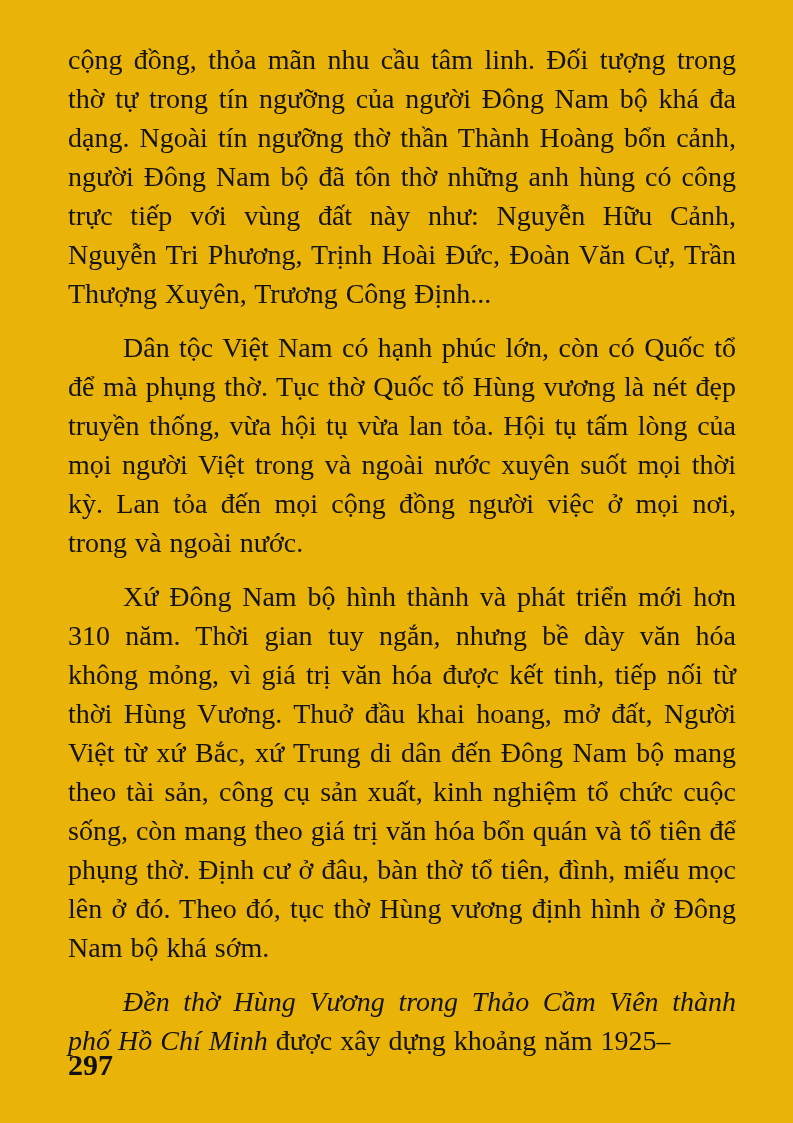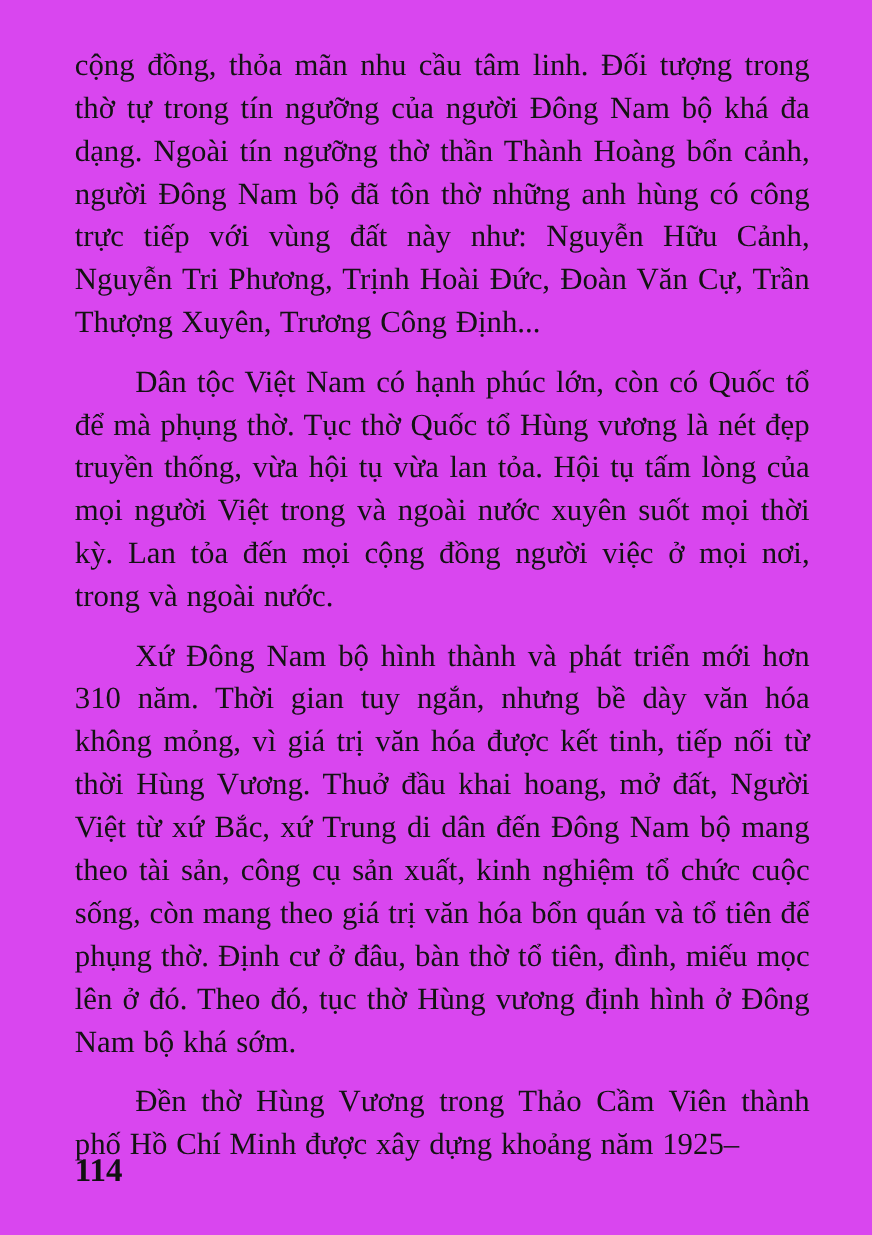--- a/index.html
+++ b/index.html
@@ -4,21 +4,21 @@
 <style>
   html, body {
     margin: 0;
     padding: 0;
     background: #ffffff;
   }
   .page {
     position: relative;
     width: 793px;
     height: 1123px;
-    background: #d946ef;
+    background: #eab308;
     overflow: hidden;
     font-family: "Liberation Serif", "DejaVu Serif", serif;
     color: #131313;
   }
   .text-block {
     position: absolute;
     top: 40px;
     left: 68px;
     width: 668px;
   }
@@ -27,20 +27,21 @@
     font-size: 28px;
     line-height: 39px;
     text-align: justify;
     word-spacing: 1px;
     text-indent: 55px;
   }
   .para.no-indent {
     text-indent: 0;
   }
   .para .italic {
+    font-style: italic;
   }
   .page-number {
     position: absolute;
     left: 68px;
     top: 1048px;
     font-size: 30px;
     font-weight: bold;
     color: #111111;
   }
 </style>
@@ -50,14 +51,14 @@
 <div class="page">
   <div class="text-block">
     <p class="para no-indent">cộng đồng, thỏa mãn nhu cầu tâm linh. Đối tượng trong thờ tự trong tín ngưỡng của người Đông Nam bộ khá đa dạng. Ngoài tín ngưỡng thờ thần Thành Hoàng bổn cảnh, người Đông Nam bộ đã tôn thờ những anh hùng có công trực tiếp với vùng đất này như: Nguyễn Hữu Cảnh, Nguyễn Tri Phương, Trịnh Hoài Đức, Đoàn Văn Cự, Trần Thượng Xuyên, Trương Công Định...</p>
     <p class="para">Dân tộc Việt Nam có hạnh phúc lớn, còn có Quốc tổ để mà phụng thờ. Tục thờ Quốc tổ Hùng vương là nét đẹp truyền thống, vừa hội tụ vừa lan tỏa. Hội tụ tấm lòng của mọi người Việt trong và ngoài nước xuyên suốt mọi thời kỳ. Lan tỏa đến mọi cộng đồng người việc ở mọi nơi, trong và ngoài nước.</p>
     <p class="para">Xứ Đông Nam bộ hình thành và phát triển mới hơn 310 năm. Thời gian tuy ngắn, nhưng bề dày văn hóa không mỏng, vì giá trị văn hóa được kết tinh, tiếp nối từ thời Hùng Vương. Thuở đầu khai hoang, mở đất, Người Việt từ xứ Bắc, xứ Trung di dân đến Đông Nam bộ mang theo tài sản, công cụ sản xuất, kinh nghiệm tổ chức cuộc sống, còn mang theo giá trị văn hóa bổn quán và tổ tiên để phụng thờ. Định cư ở đâu, bàn thờ tổ tiên, đình, miếu mọc lên ở đó. Theo đó, tục thờ Hùng vương định hình ở Đông Nam bộ khá sớm.</p>
     <p class="para">
       <span class="italic">Đền thờ Hùng Vương trong Thảo Cầm Viên thành phố Hồ Chí Minh</span>
       <span>được xây dựng khoảng năm 1925–</span>
     </p>
   </div>
-  <div class="page-number">114</div>
+  <div class="page-number">297</div>
 </div>
 
 </body></html>

